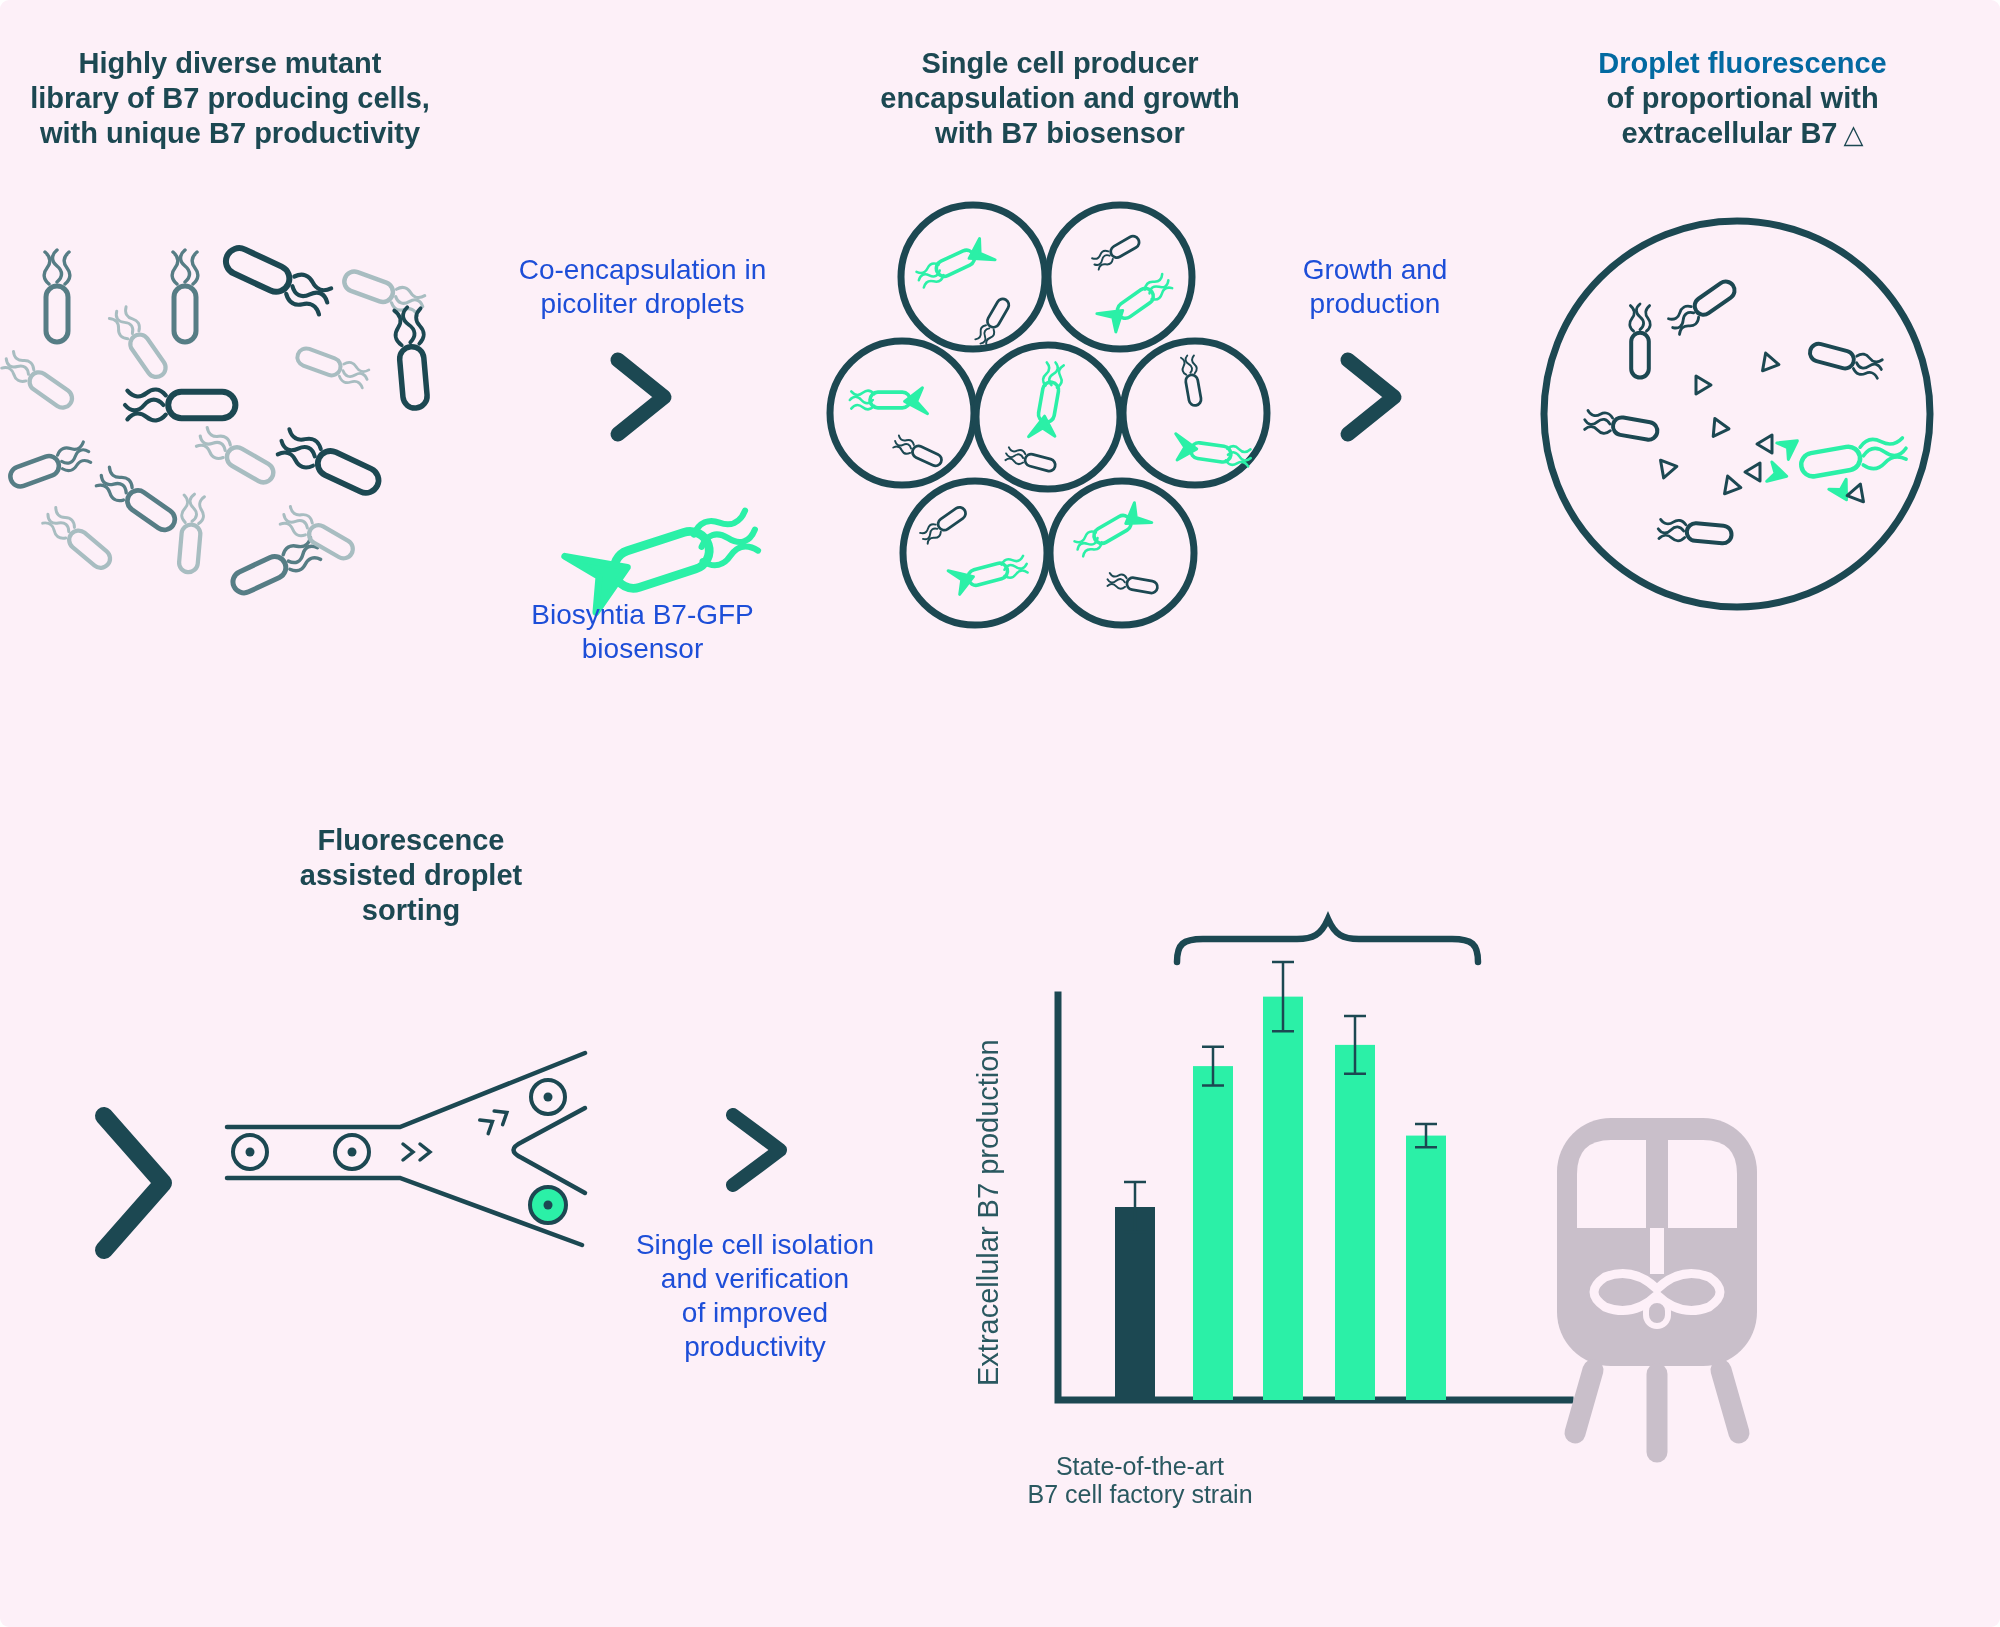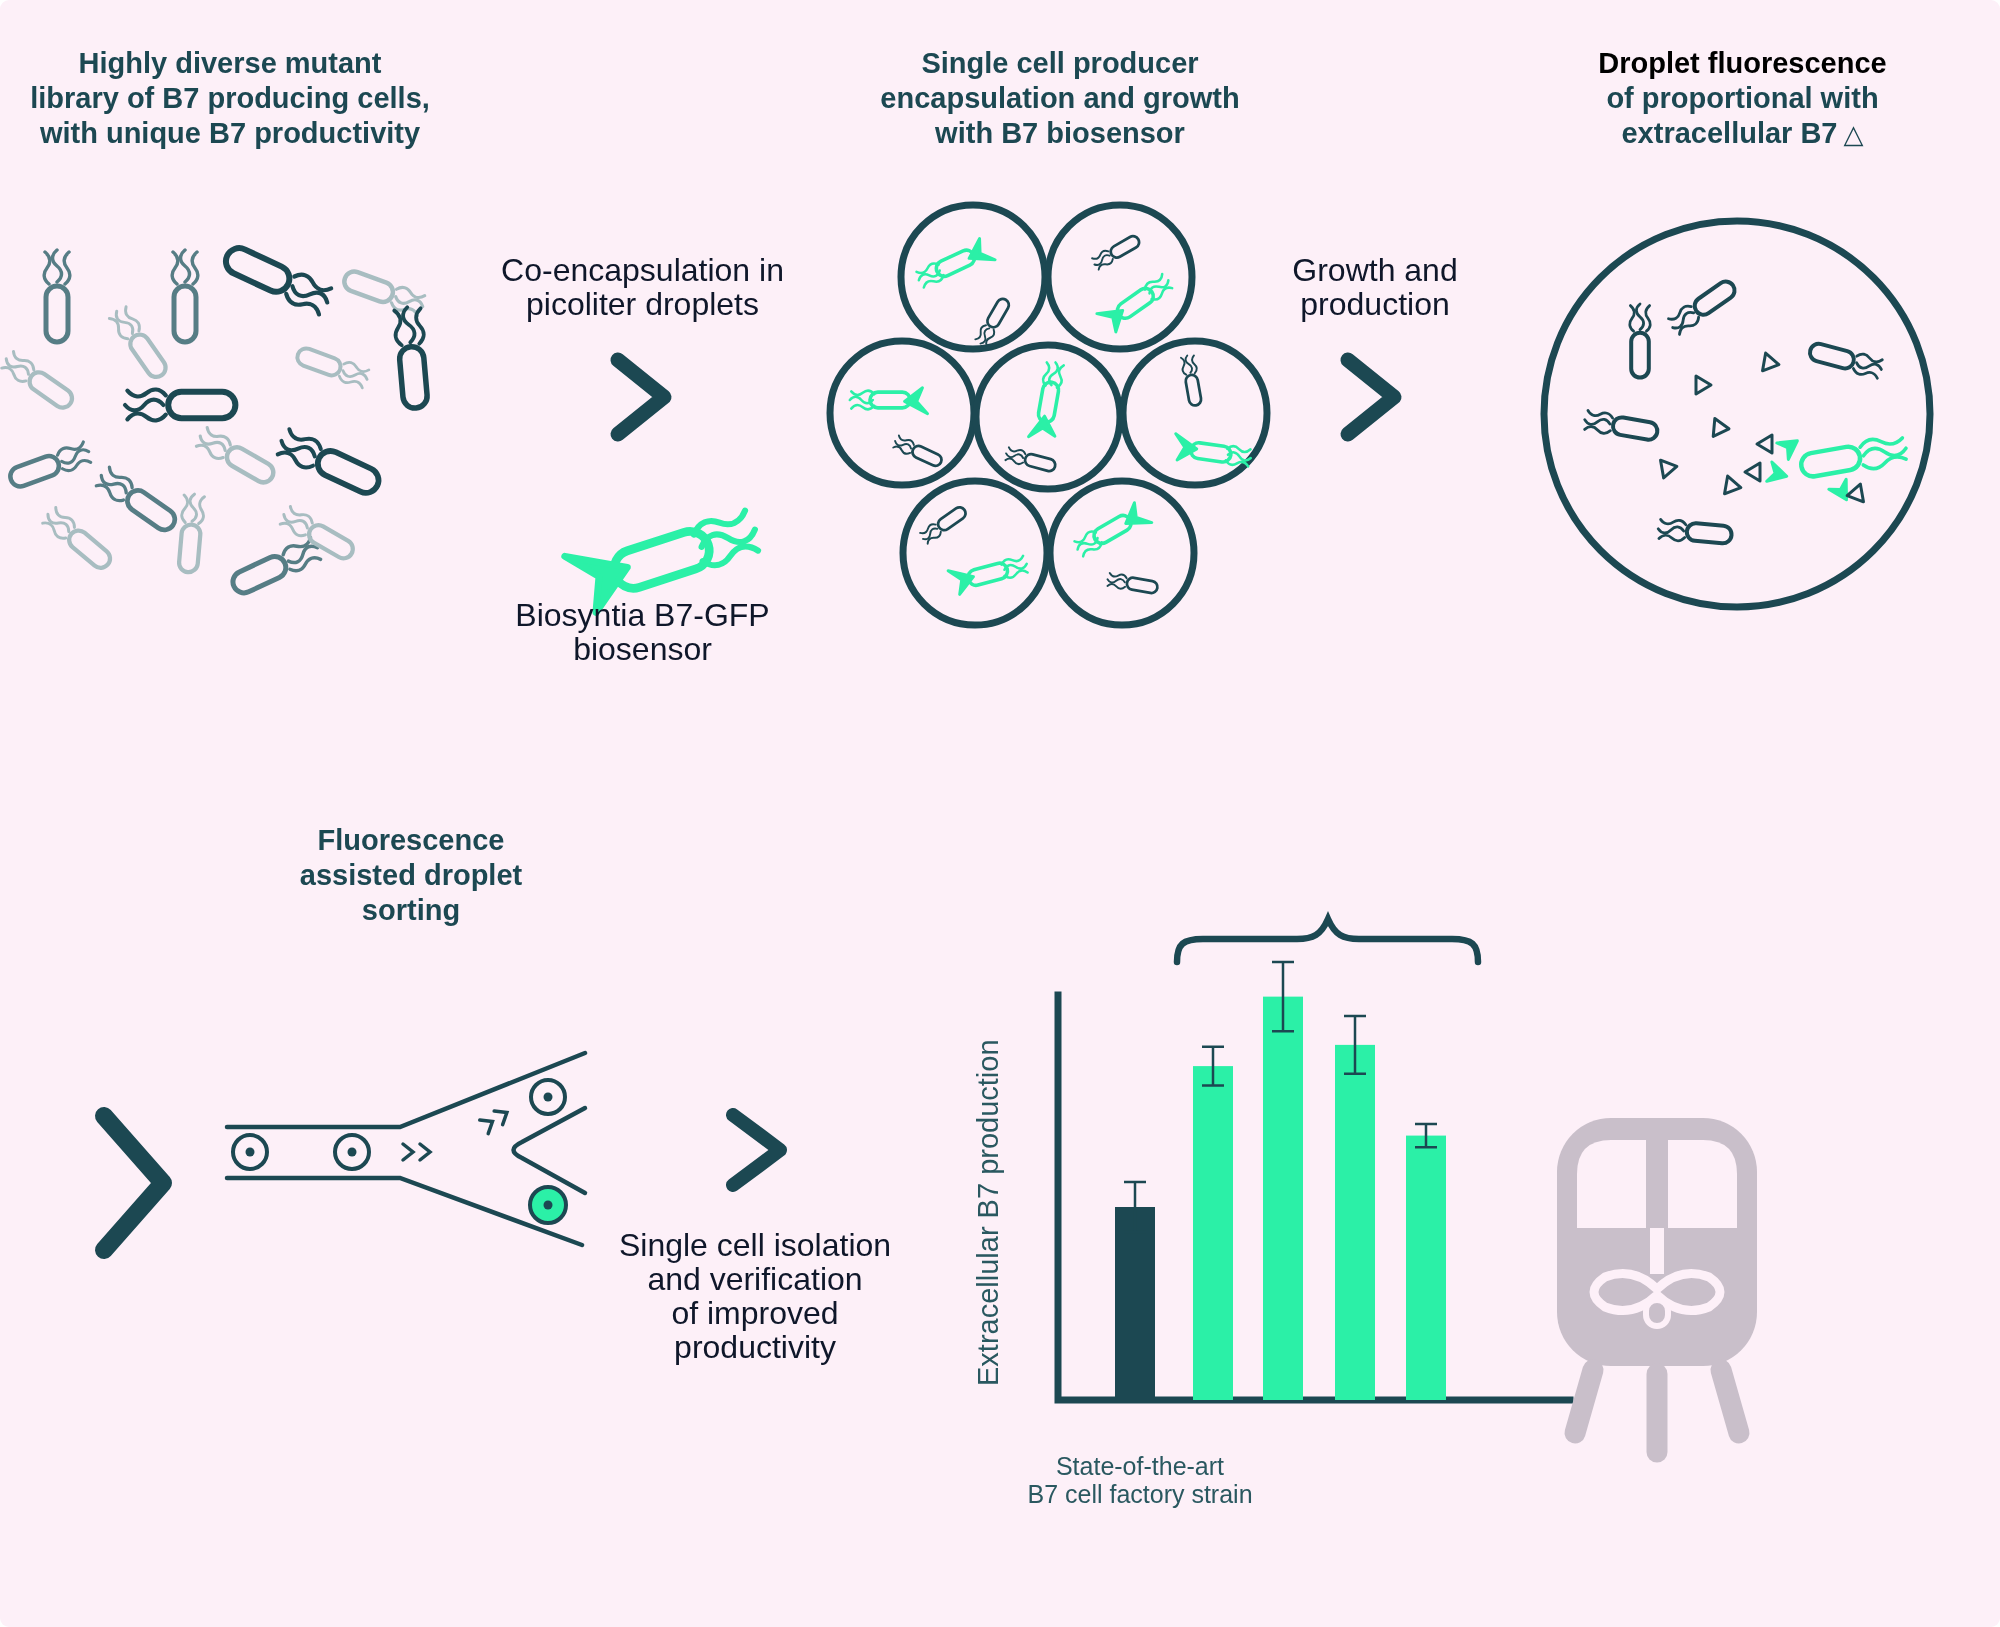--- a/index.html
+++ b/index.html
@@ -8,22 +8,22 @@
     width:2000px;height:1627px;
     background:#fdf0f8;
     font-family:"Liberation Sans", sans-serif;
     color:#1c4852;
     overflow:hidden;
     border-radius:9px;
   }
   svg.art{position:absolute;left:0;top:0;}
   .lbl{position:absolute;text-align:center;}
   .t-bold{font-weight:700;font-size:29px;line-height:35px;color:#1c4852;}
-  .t-reg{font-weight:400;font-size:32px;line-height:34px;color:#0f172a;}
-  .t-green{color:#000000;}
+  .t-reg{font-weight:400;font-size:28px;line-height:34px;color:#1d4ed8;}
+  .t-green{color:#0369a1;}
   .chart-title{font-weight:700;font-size:31px;line-height:38px;color:#1c4852;letter-spacing:-0.3px;}
   .ylabel{
     position:absolute;left:972px;top:1000px;height:425px;width:42px;
     writing-mode:vertical-rl;transform:rotate(180deg);
     text-align:center;font-size:29px;color:#2a5860;
   }
   .xtick{font-size:25px;line-height:28px;color:#2a5860;}
   .delta{font-weight:400;font-size:26px;margin-left:6px;}
   
   .c-dark{color:#1c4852;}

